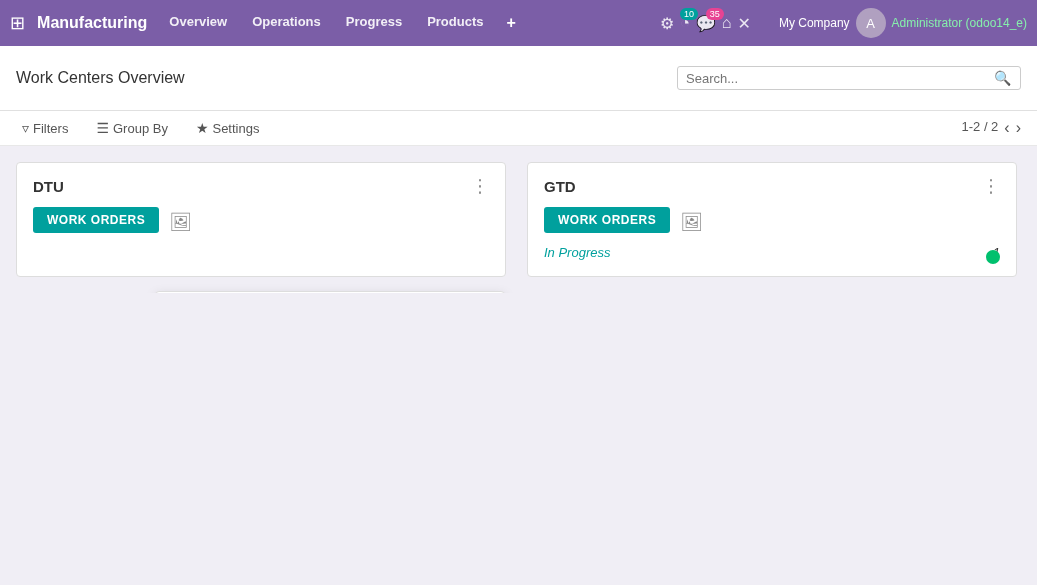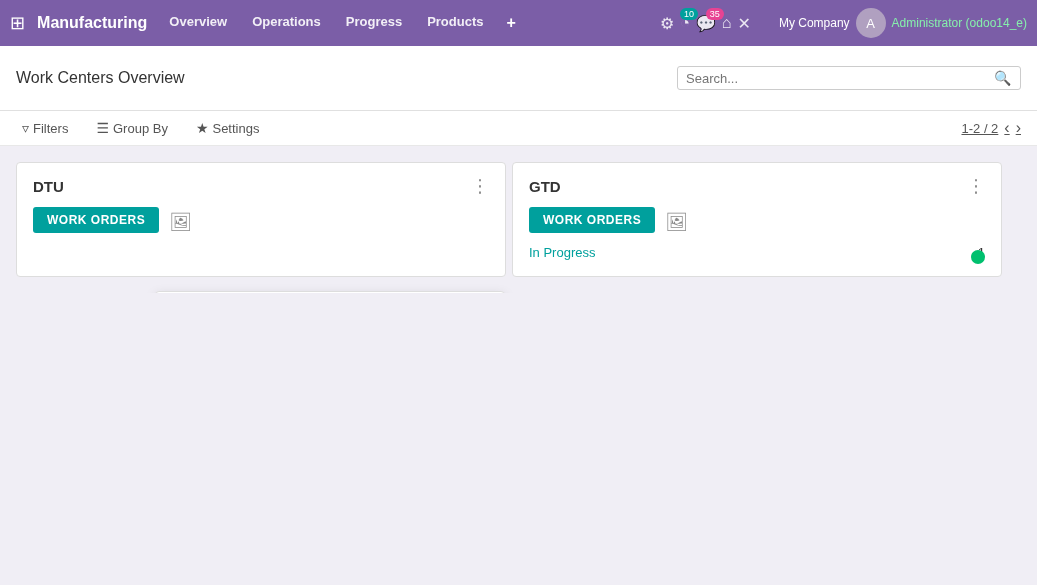--- a/index.html
+++ b/index.html
@@ -86,28 +86,28 @@
       justify-content: space-between;
     }
     .toolbar-left { display: flex; gap: 16px; align-items: center; }
     .toolbar-btn {
       display: flex; align-items: center; gap: 4px;
       color: #555; cursor: pointer; font-size: 13px;
       padding: 3px 6px; border-radius: 3px;
     }
     .toolbar-btn .icon { font-size: 14px; }
 
-    .toolbar-right { display: flex; align-items: center; gap: 6px; font-size: 13px; color: #555; text-decoration: underline; }
+    .toolbar-right { display: flex; gap: 6px; font-size: 13px; color: #555; }
     .pager-btn { cursor: pointer; color: #555; font-size: 16px; }
 
     
     .content-area {
       padding: 16px;
       display: flex;
-      gap: 6px;
+      gap: 21px;
       position: relative;
     }
 
     
     .wc-card {
       background: white;
       border-radius: 4px;
       border: 1px solid #ddd;
       width: 490px;
       min-height: 110px;
@@ -133,20 +133,21 @@
       font-weight: bold;
       border-radius: 3px;
       cursor: pointer;
       letter-spacing: 0.5px;
     }
     .monitor-icon { color: #888; font-size: 18px; cursor: pointer; }
 
     .in-progress-row {
       display: flex; justify-content: space-between;
       padding: 4px 0;
+      font-style: italic;
     }
     .in-progress-label { color: #00a09d; font-size: 13px; cursor: pointer; }
     .in-progress-count { font-size: 13px; color: #333; }
 
     .status-dot {
       width: 14px; height: 14px; border-radius: 50%;
       background: #00c06e;
       position: absolute;
       bottom: 12px; right: 16px;
     }

